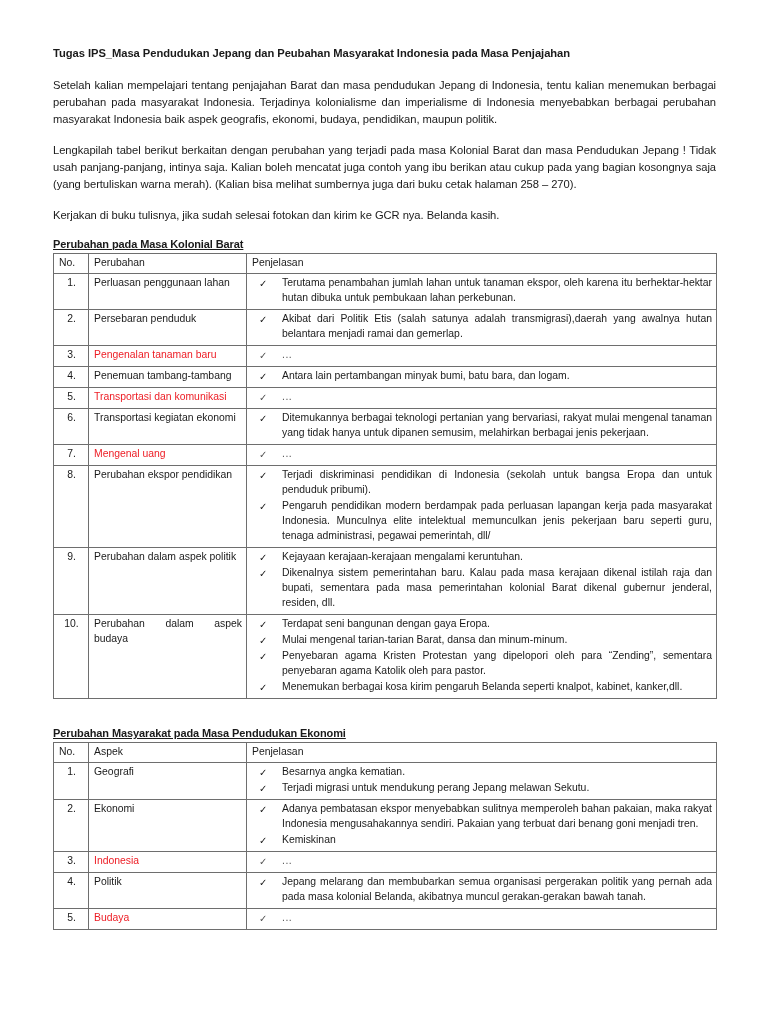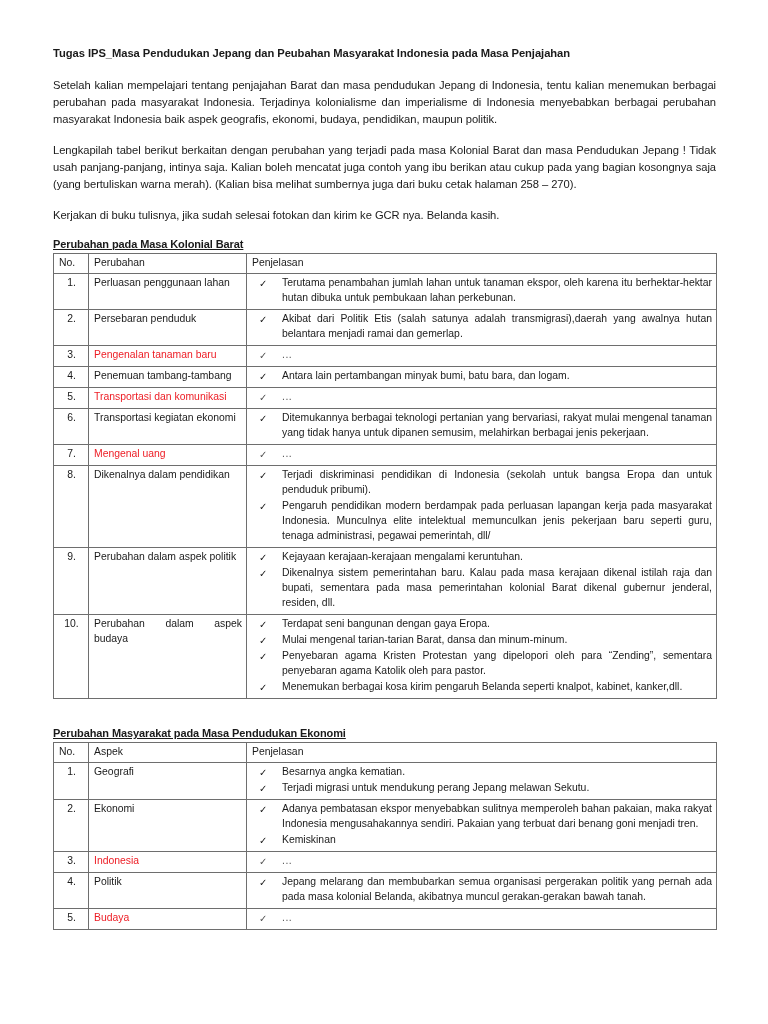--- a/index.html
+++ b/index.html
@@ -200,21 +200,21 @@
           <td class="cell-no">7.</td>
           <td class="cell-topic red">Mengenal uang</td>
           <td class="cell-expl">
             <ul class="checks">
               <li class="ellipsis"><span class="tick">✓</span><span class="ell">...</span></li>
             </ul>
           </td>
         </tr>
         <tr>
           <td class="cell-no">8.</td>
-          <td class="cell-topic wide-just">Dikenalnya dalam pendidikan</td>
+          <td class="cell-topic wide-just">Perubahan ekspor pendidikan</td>
           <td class="cell-expl">
             <ul class="checks">
               <li><span class="tick">✓</span><span>Terjadi diskriminasi pendidikan di Indonesia (sekolah untuk bangsa Eropa dan untuk penduduk pribumi).</span></li>
               <li><span class="tick">✓</span><span>Pengaruh pendidikan modern berdampak pada perluasan lapangan kerja pada masyarakat Indonesia. Munculnya elite intelektual memunculkan jenis pekerjaan baru seperti guru, tenaga administrasi, pegawai pemerintah, dll/</span></li>
             </ul>
           </td>
         </tr>
         <tr>
           <td class="cell-no">9.</td>
           <td class="cell-topic wide-just">Perubahan dalam aspek politik</td>

